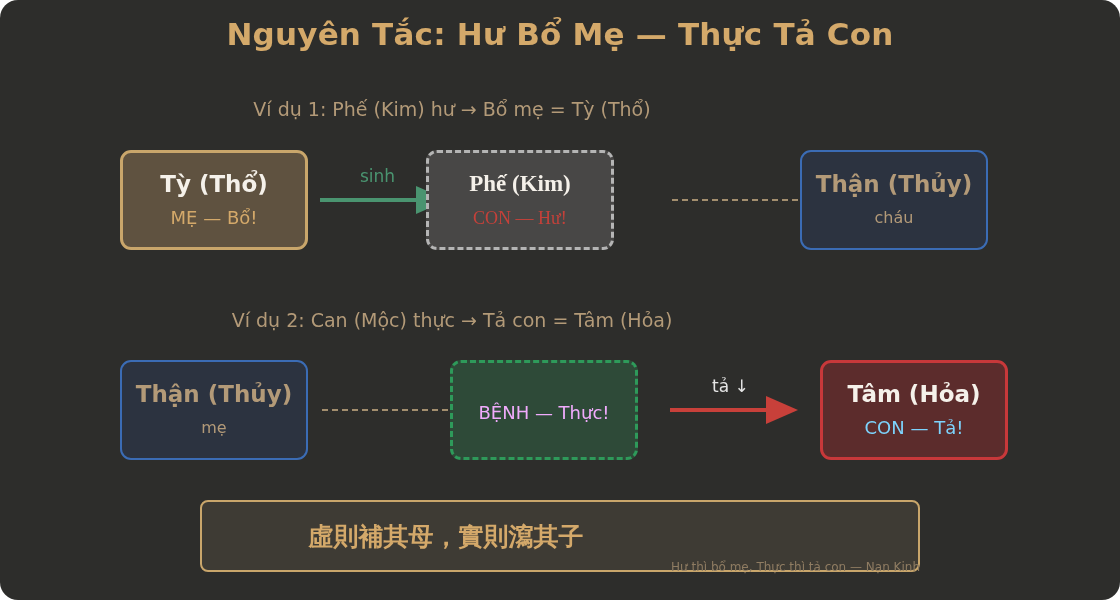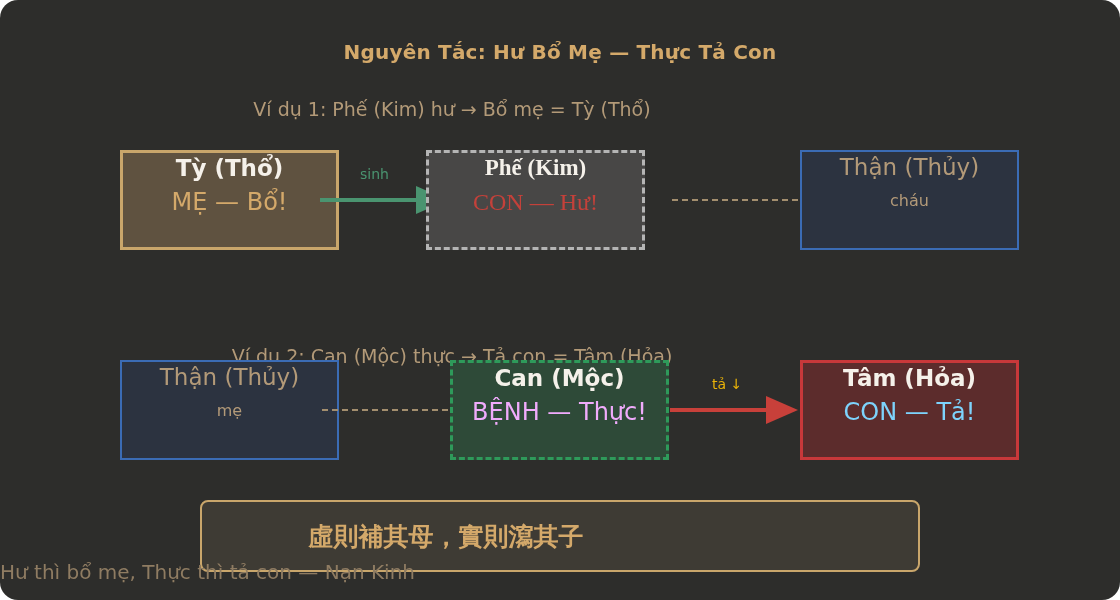--- a/index.html
+++ b/index.html
@@ -3,62 +3,62 @@
 <meta charset="utf-8">
 <style>
   * { box-sizing: border-box; margin: 0; padding: 0; }
   html, body { width: 1120px; height: 600px; background: #ffffff; overflow: hidden; }
   body { font-family: "DejaVu Sans", sans-serif; }
   .canvas {
     position: absolute; left: 0; top: 0; width: 1120px; height: 600px;
     background: #2d2d2b; border-radius: 18px; overflow: hidden;
   }
   .title {
-    position: absolute; left: 0; top: 40px; width: 1120px; text-align: center;
-    font-size: 20px; font-weight: bold; color: #d4a96a; letter-spacing: 0.2px;
+    position: absolute; left: 0; top: 16px; width: 1120px; text-align: center;
+    font-size: 31px; font-weight: bold; color: #d4a96a; letter-spacing: 0.2px;
   }
   .subtitle {
     position: absolute; left: 0; width: 904px; text-align: center;
     font-size: 19px; color: #b39a78;
   }
   .node {
-    position: absolute; width: 219px; height: 100px; border-radius: 0;
-    display: flex; flex-direction: column; align-items: center; 
+    position: absolute; width: 188px; height: 100px; border-radius: 11px;
+    display: flex; flex-direction: column; align-items: center; justify-content: center;
   }
   .node .name { font-size: 23px; font-weight: bold; color: #f5f1ea; line-height: 30px; }
-  .node .role { font-size: 24px; line-height: 26px; margin-top: 6px; }
-  .node.dim .name { font-weight: normal; color: #b39a78; }
+  .node .role { font-size: 18px; line-height: 26px; margin-top: 6px; }
+  .node.dim .name { font-weight: bold; color: #b39a78; }
   .node.dim .role { font-size: 16px; color: #b39a78; }
 
   .n-ty { left: 120px; top: 150px; background: #5f5240; border: 3px solid #c9a66b; }
   .n-ty .role { color: #d4a96a; }
   .n-phe { left: 426px; top: 150px; background: #484746; border: 3px dashed #b5b5b5; font-family: Liberation Serif, serif; }
   .n-phe .role { color: #c4413a; }
   .n-than1 { left: 800px; top: 150px; background: #2c3340; border: 2px solid #3b6cb5; }
 
   .n-than2 { left: 120px; top: 360px; background: #2c3340; border: 2px solid #3b6cb5; }
   .n-can { left: 450px; top: 360px; background: #2e4a38; border: 3px dashed #2e9a5a; }
   .n-can .role { color: #f0abfc; }
-  .n-tam { left: 800px; top: 360px; background: #5c2c2c; border: 3px solid #c8383a; }
+  .n-tam { left: 820px; top: 360px; background: #5c2c2c; border: 3px solid #c8383a; }
   .n-tam .role { color: #7dd3fc; }
 
-  .edge-label { position: absolute; font-size: 14px; }
+  .edge-label { position: absolute; font-size: 17px; }
   .dash-line { position: absolute; height: 0; border-top: 2px dashed #a38e6e; }
 
   .quote-box {
     position: absolute; left: 200px; top: 500px; width: 720px; height: 72px;
     background: #3e3b34; border: 2px solid #c9a66b; border-radius: 8px;
   }
   .quote-cn {
     position: absolute; left: 0; top: 520px; width: 892px; text-align: center;
     font-size: 25px; font-weight: bold; color: #d4a96a;
   }
   .quote-vi {
-    position: absolute; left: 0; top: 560px; width: 920px; text-align: left;
-    font-size: 20px; color: #8f7c62;
+    position: absolute; left: 0; top: 560px; width: 920px; text-align: right;
+    font-size: 12px; color: #8f7c62;
   }
 </style>
 </head>
 <body>
 
 <div class="canvas">
 
   <div class="title">Nguyên Tắc: Hư Bổ Mẹ — Thực Tả Con</div>
 
   <div class="subtitle" style="top:98px;">Ví dụ 1: Phế (Kim) hư → Bổ mẹ = Tỳ (Thổ)</div>
@@ -79,35 +79,34 @@
     <div class="role">CON — Hư!</div>
   </div>
 
   <div class="dash-line" style="left:672px; top:199px; width:126px;"></div>
 
   <div class="node n-than1 dim">
     <div class="name">Thận (Thủy)</div>
     <div class="role">cháu</div>
   </div>
 
-  <div class="subtitle" style="top:309px;margin-top:36px;">Ví dụ 2: Can (Mộc) thực → Tả con = Tâm (Hỏa)</div>
+  <div class="subtitle" style="top:309px;">Ví dụ 2: Can (Mộc) thực → Tả con = Tâm (Hỏa)</div>
 
   <div class="node n-than2 dim">
     <div class="name">Thận (Thủy)</div>
     <div class="role">mẹ</div>
   </div>
 
   <div class="dash-line" style="left:322px; top:409px; width:126px;"></div>
 
   <div class="node n-can">
-    <div class="name">Can (Mộc)</div>
     <div class="role">BỆNH — Thực!</div>
   </div>
 
-  <div class="edge-label" style="left:712px; top:376px; color:#eab308;">tả ↓</div>
+  <div class="edge-label" style="left:712px; top:376px; color:#e5e5e5;">tả ↓</div>
   <svg style="position:absolute; left:670px; top:394px;" width="130" height="32" viewBox="0 0 130 32">
     <line x1="0" y1="16" x2="100" y2="16" stroke="#c8403a" stroke-width="4"></line>
     <polygon points="96,2 128,16 96,30" fill="#c8403a"></polygon>
   </svg>
 
   <div class="node n-tam">
     <div class="name">Tâm (Hỏa)</div>
     <div class="role">CON — Tả!</div>
   </div>
 

